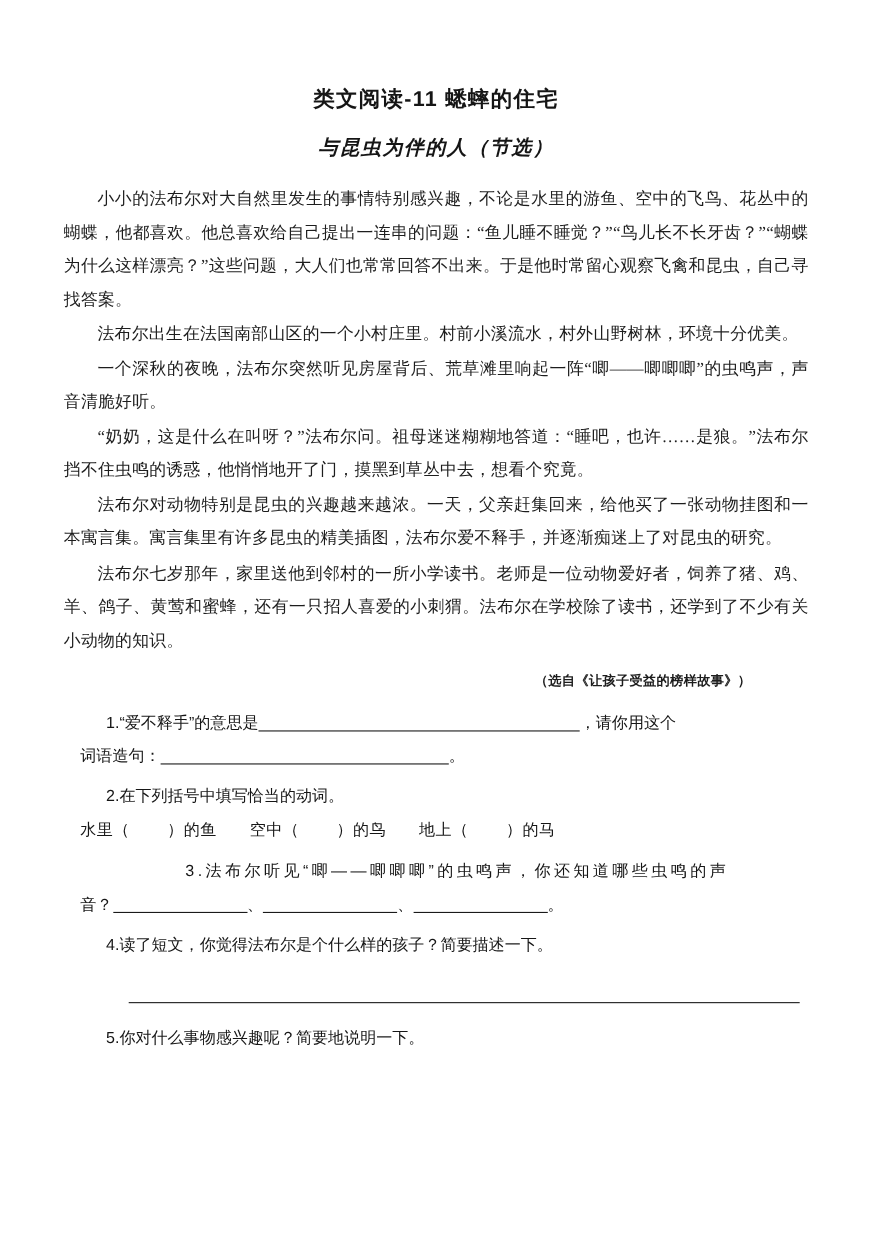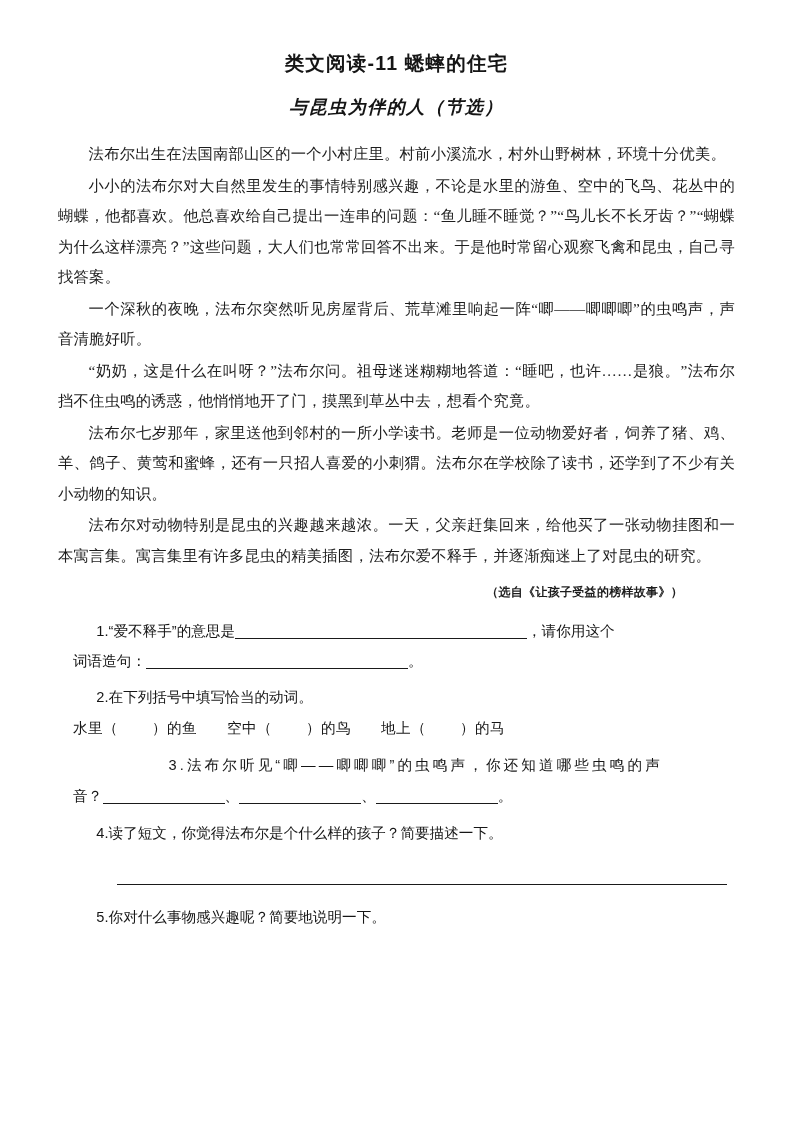--- a/index.html
+++ b/index.html
@@ -12,21 +12,21 @@
     height: 1122px;
     font-family: "Liberation Serif", "DejaVu Serif", serif;
     color: #1b1b1b;
     position: relative;
     overflow: hidden;
   }
   .page {
     width: 793px;
     height: 929px;
     box-sizing: border-box;
-    padding: 19px 58px 0 58px;
+    padding: 46px 58px 0 58px;
     position: relative;
   }
 
   
   .doc-title {
     text-align: center;
     font-family: "Liberation Sans", "DejaVu Sans", sans-serif;
     font-size: 19.5px;
     font-weight: 600;
     letter-spacing: 1.2px;
@@ -138,26 +138,26 @@
 </style>
 </head>
 <body>
 
 <div class="page">
 
   <h1 class="doc-title">类文阅读-11 蟋蟀的住宅</h1>
   <h2 class="doc-subtitle">与昆虫为伴的人（节选）</h2>
 
   <div class="article">
+    <p class="para">小小的法布尔对大自然里发生的事情特别感兴趣，不论是水里的游鱼、空中的飞鸟、花丛中的蝴蝶，他都喜欢。他总喜欢给自己提出一连串的问题：“鱼儿睡不睡觉？”“鸟儿长不长牙齿？”“蝴蝶为什么这样漂亮？”这些问题，大人们也常常回答不出来。于是他时常留心观察飞禽和昆虫，自己寻找答案。</p>
     <p class="para">法布尔出生在法国南部山区的一个小村庄里。村前小溪流水，村外山野树林，环境十分优美。</p>
-    <p class="para">小小的法布尔对大自然里发生的事情特别感兴趣，不论是水里的游鱼、空中的飞鸟、花丛中的蝴蝶，他都喜欢。他总喜欢给自己提出一连串的问题：“鱼儿睡不睡觉？”“鸟儿长不长牙齿？”“蝴蝶为什么这样漂亮？”这些问题，大人们也常常回答不出来。于是他时常留心观察飞禽和昆虫，自己寻找答案。</p>
     <p class="para">一个深秋的夜晚，法布尔突然听见房屋背后、荒草滩里响起一阵“唧——唧唧唧”的虫鸣声，声音清脆好听。</p>
     <p class="para">“奶奶，这是什么在叫呀？”法布尔问。祖母迷迷糊糊地答道：“睡吧，也许……是狼。”法布尔挡不住虫鸣的诱惑，他悄悄地开了门，摸黑到草丛中去，想看个究竟。</p>
+    <p class="para">法布尔对动物特别是昆虫的兴趣越来越浓。一天，父亲赶集回来，给他买了一张动物挂图和一本寓言集。寓言集里有许多昆虫的精美插图，法布尔爱不释手，并逐渐痴迷上了对昆虫的研究。</p>
     <p class="para">法布尔七岁那年，家里送他到邻村的一所小学读书。老师是一位动物爱好者，饲养了猪、鸡、羊、鸽子、黄莺和蜜蜂，还有一只招人喜爱的小刺猬。法布尔在学校除了读书，还学到了不少有关小动物的知识。</p>
-    <p class="para">法布尔对动物特别是昆虫的兴趣越来越浓。一天，父亲赶集回来，给他买了一张动物挂图和一本寓言集。寓言集里有许多昆虫的精美插图，法布尔爱不释手，并逐渐痴迷上了对昆虫的研究。</p>
     <p class="source">（选自《让孩子受益的榜样故事》）</p>
   </div>
 
   <div class="questions">
 
     <div class="q-block">
       <p class="q q-indent"><span>1.</span><span>“爱不释手”的意思是</span><span class="blank b-long"></span><span>，请你用这个</span></p>
       <p class="q"><span>词语造句：</span><span class="blank b-mid"></span><span>。</span></p>
     </div>
 

